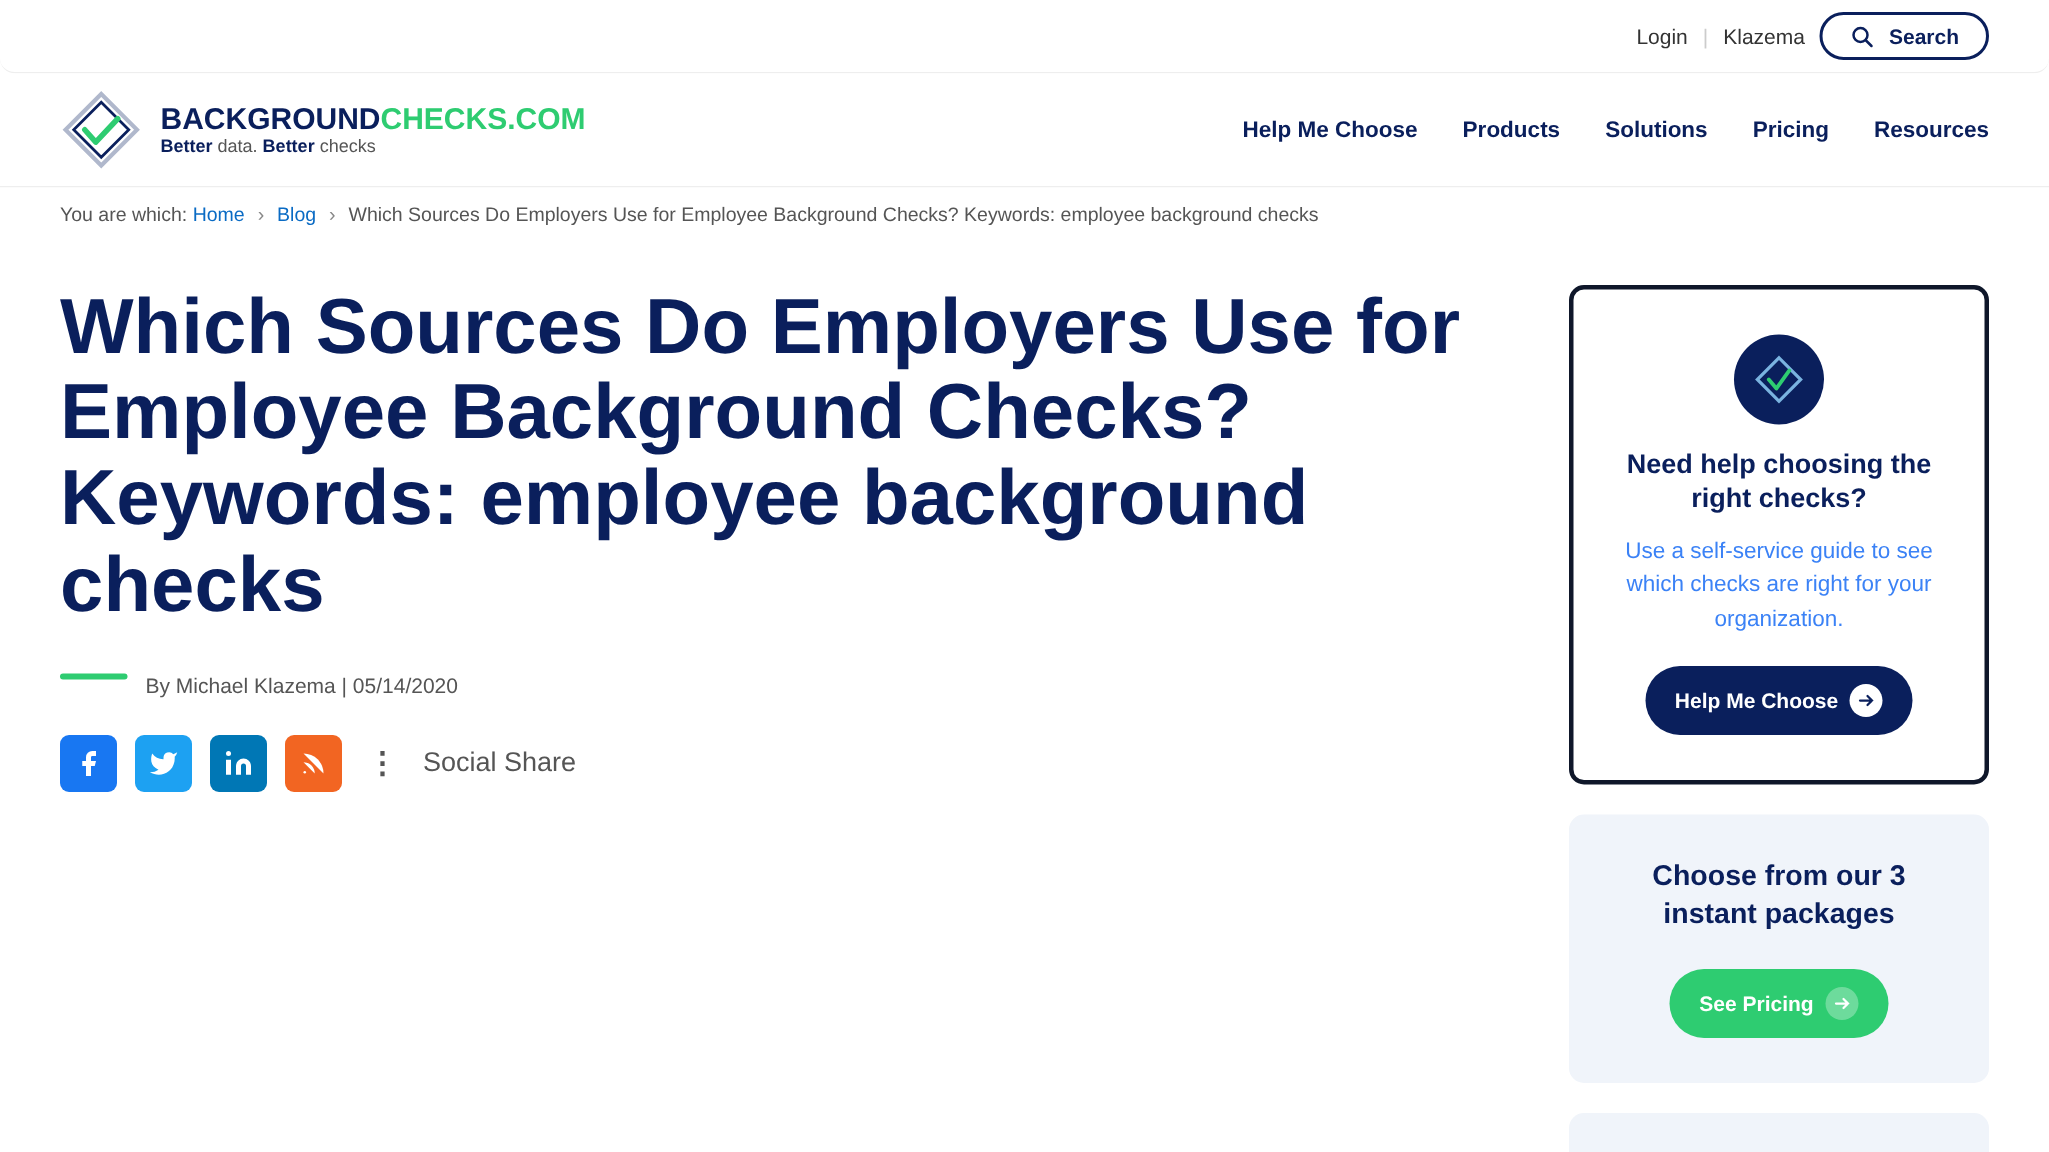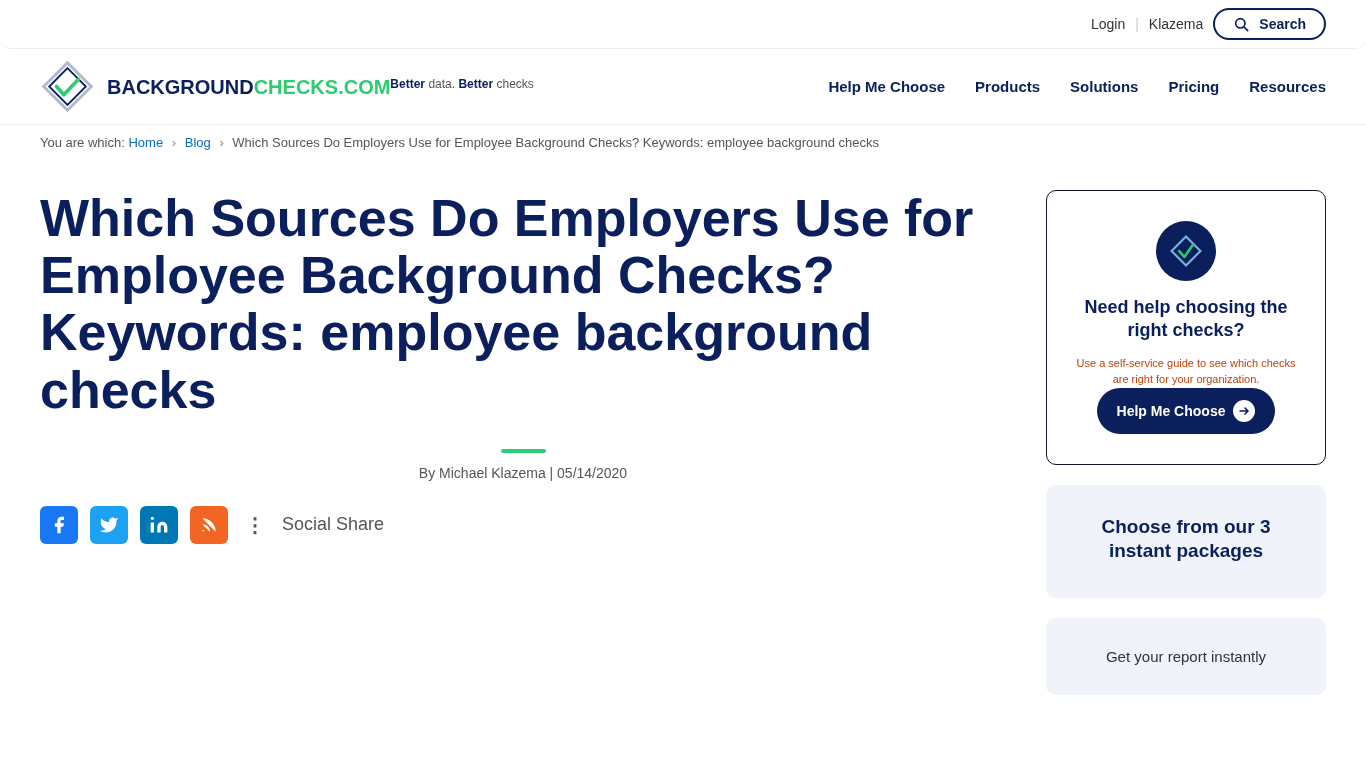--- a/index.html
+++ b/index.html
@@ -54,21 +54,21 @@
       display: flex;
       align-items: center;
       gap: 12px;
     }
     .logo-icon {
       width: 55px;
       height: 55px;
     }
     .logo-text-area {
       display: flex;
-      flex-direction: row;
+      flex-direction: column;
     }
     .logo-brand {
       font-size: 20px;
       font-weight: 900;
       color: #0a1f5c;
       letter-spacing: 0;
       line-height: 1;
     }
     .logo-brand span.green { color: #2ecc71; }
     .logo-tagline {
@@ -115,24 +115,22 @@
     }
     .article-title {
       font-size: 52px;
       font-weight: 900;
       color: #0a1f5c;
       line-height: 1.1;
       margin-bottom: 30px;
     }
     .author-line {
       display: flex;
-      align-items: center;
       gap: 12px;
       margin-bottom: 25px;
-      flex-direction: column;
     }
     .author-bar {
       width: 45px;
       height: 4px;
       background: #2ecc71;
       border-radius: 2px;
     }
     .author-text {
       font-size: 14px;
       color: #555;
@@ -176,21 +174,21 @@
     
     .sidebar {
       width: 280px;
       flex-shrink: 0;
       display: flex;
       flex-direction: column;
       gap: 20px;
     }
 
     .sidebar-card {
-      border: 1px solid #0f172a;
+      border: 3px solid #0f172a;
       border-radius: 10px;
       padding: 30px 25px;
       text-align: center;
       background: #fff;
     }
 
     .sidebar-card .card-icon {
       width: 60px;
       height: 60px;
       margin: 0 auto 15px;
@@ -206,23 +204,24 @@
     }
 
     .card-heading {
       font-size: 18px;
       font-weight: 800;
       color: #0a1f5c;
       margin-bottom: 12px;
       line-height: 1.3;
     }
     .card-desc {
-      font-size: 11px;
-      color: #c2410c;
+      font-size: 15px;
+      color: #3b82f6;
       line-height: 1.5;
+      margin-bottom: 20px;
     }
     .card-btn {
       display: inline-flex;
       align-items: center;
       gap: 8px;
       background: #0a1f5c;
       color: #fff;
       font-size: 14px;
       font-weight: 700;
       padding: 12px 20px;
@@ -265,21 +264,21 @@
       font-size: 15px;
       font-weight: 400;
       color: #333;
       margin-bottom: 10px;
       line-height: 1.4;
     }
     .card-heading-bold {
       font-size: 19px;
       font-weight: 800;
       color: #0a1f5c;
-      margin-bottom: 4px;
+      margin-bottom: 23px;
       line-height: 1.3;
     }
 
     .sidebar-card.bottom-card {
       background: #f0f4fa;
       border: none;
     }
     .bottom-card-text {
       font-size: 15px;
       color: #333;
@@ -398,20 +397,28 @@
         <span class="arrow-circle">
           <svg viewBox="0 0 12 12">
               <path d="M2 6h8M7 3l3 3-3 3" stroke="#0a1f5c" stroke-width="1.5" stroke-linecap="round" fill="none"></path>
             </svg>
         </span>
       </button>
     </div>
 
     <div class="sidebar-card light-bg">
       <div class="card-heading-bold">Choose from our 3 instant packages</div>
+      <button class="card-btn green-btn">
+        <span>See Pricing</span>
+        <span class="arrow-circle">
+          <svg viewBox="0 0 12 12">
+              <path d="M2 6h8M7 3l3 3-3 3" stroke="#fff" stroke-width="1.5" stroke-linecap="round" fill="none"></path>
+            </svg>
+        </span>
+      </button>
     </div>
 
     <div class="sidebar-card bottom-card">
       <div class="bottom-card-text">Get your report instantly</div>
     </div>
 
   </div>
 </div>
 
 </body></html>

